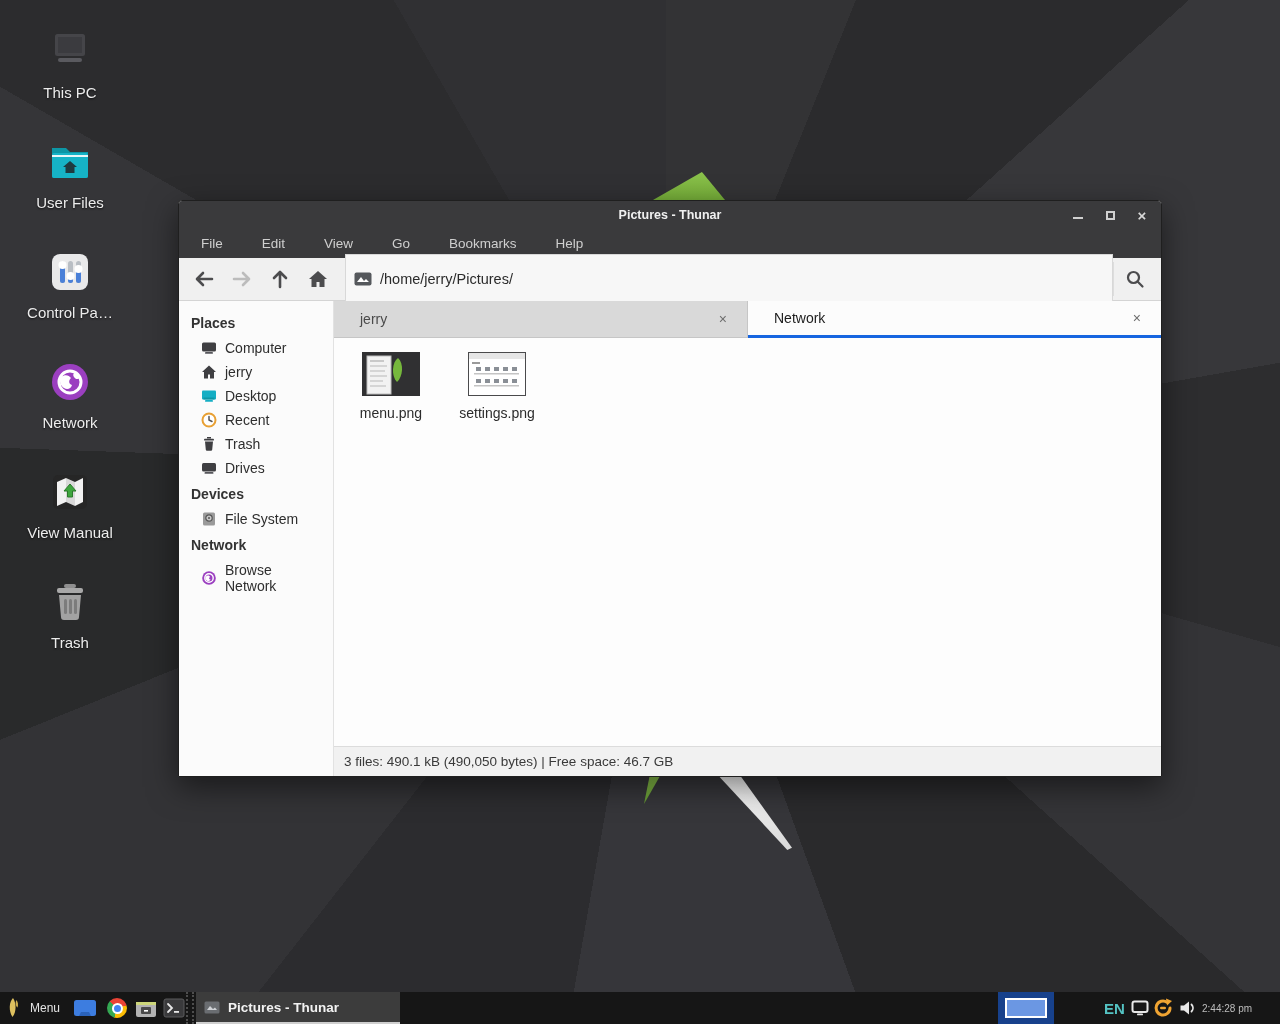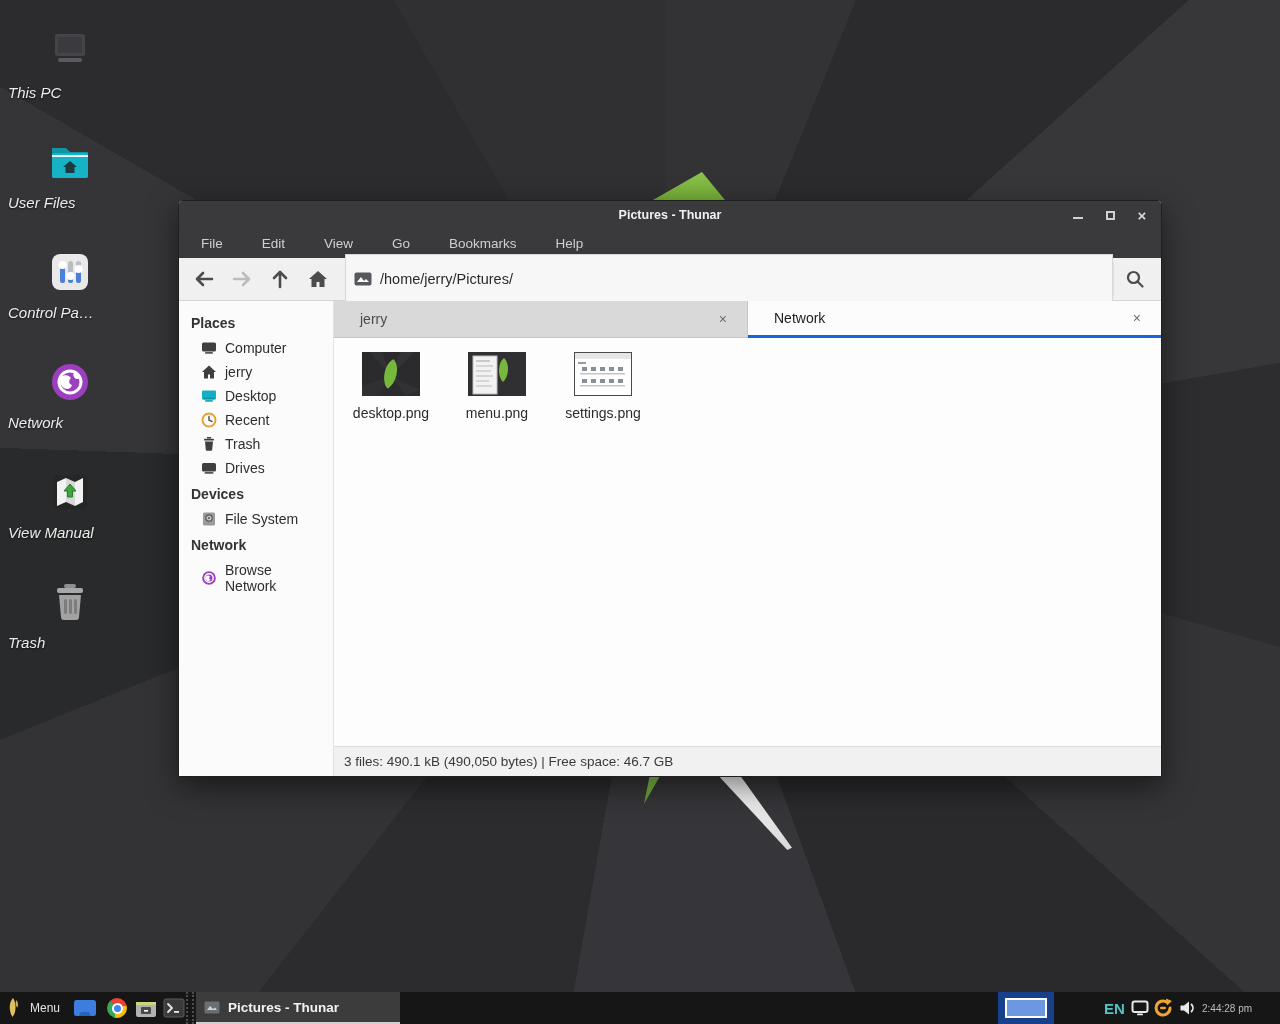--- a/index.html
+++ b/index.html
@@ -20,21 +20,21 @@
     background:linear-gradient(180deg,#8cc34c,#74ac38);
     clip-path:polygon(0 100%, 68% 0, 100% 100%); }
   .mint-sliver-bottom { position:absolute; left:644px; top:776px; width:16px; height:28px;
     background:linear-gradient(180deg,#8cc34c,#5f9330);
     clip-path:polygon(35% 0, 100% 0, 0 100%); }
   .white-streak { position:absolute; left:714px; top:776px; width:78px; height:74px;
     background:linear-gradient(160deg,#fafafa,#d8d8d8);
     clip-path:polygon(6% 0, 34% 0, 100% 97%, 94% 100%); }
 
   
-  .desk-icon { position:absolute; width:124px; text-align:left; cursor:default;font-style:italic; }
+  .desk-icon { position:absolute; width:124px; text-align:center; cursor:default; }
   .desk-icon .ic { width:52px; height:52px; margin:0 auto 6px; display:flex; align-items:center; justify-content:center; }
   .desk-icon .lbl { color:#ececec; font-size:15px; text-shadow:0 1px 2px rgba(0,0,0,.7);
     white-space:nowrap; overflow:hidden; text-overflow:ellipsis; }
 
   
   .window { position:absolute; left:178px; top:200px; width:984px; height:577px;
     display:flex; flex-direction:column; border-radius:4px 4px 0 0; overflow:hidden;
     box-shadow:0 10px 30px rgba(0,0,0,.5); border:1px solid #1f1f1f; background:#fff; }
   .titlebar { height:28px; background:#3a3a3c; display:flex; align-items:center; position:relative; flex:0 0 28px; }
   .title { position:absolute; left:0; right:0; text-align:center; color:#f0f0f0; font-size:12.5px; font-weight:bold; }
@@ -314,31 +314,20 @@
           <span class="tab-label">jerry</span>
           <span class="close-x"><span>×</span></span>
         </div>
         <div class="tab active">
           <span class="tab-label">Network</span>
           <span class="close-x"><span>×</span></span>
         </div>
       </div>
 
       <div class="files-area">
-        <div class="file-item">
-          <svg class="thumb" viewBox="0 0 58 44">
-              <rect width="58" height="44" fill="#2b2b2d"></rect>
-              <polygon points="29,24 8,0 20,0" fill="#323235"></polygon>
-              <polygon points="29,24 38,0 52,0" fill="#333336"></polygon>
-              <polygon points="29,24 0,34 0,44 16,44" fill="#303033"></polygon>
-              <polygon points="29,24 44,44 58,38" fill="#323235"></polygon>
-              <path d="M29 7 C21 12 20 30 28 37 C36 31 37 13 29 7 Z" fill="#76b83c" transform="rotate(10 29 22)"></path>
-            </svg>
-          <span class="file-name">desktop.png</span>
-        </div>
         <div class="file-item">
           <svg class="thumb" viewBox="0 0 58 44">
               <rect width="58" height="44" fill="#303032"></rect>
               <path d="M36 6 C30 10 29 24 35 30 C41 25 42 11 36 6 Z" fill="#76b83c"></path>
               <rect x="5" y="4" width="24" height="38" fill="#f2f2f2" stroke="#bdbdbd" stroke-width="1"></rect>
               <rect x="8" y="8" width="14" height="2" fill="#c9c9c9"></rect>
               <rect x="8" y="13" width="17" height="2" fill="#d5d5d5"></rect>
               <rect x="8" y="18" width="15" height="2" fill="#d5d5d5"></rect>
               <rect x="8" y="23" width="17" height="2" fill="#d5d5d5"></rect>
               <rect x="8" y="28" width="13" height="2" fill="#d5d5d5"></rect>

